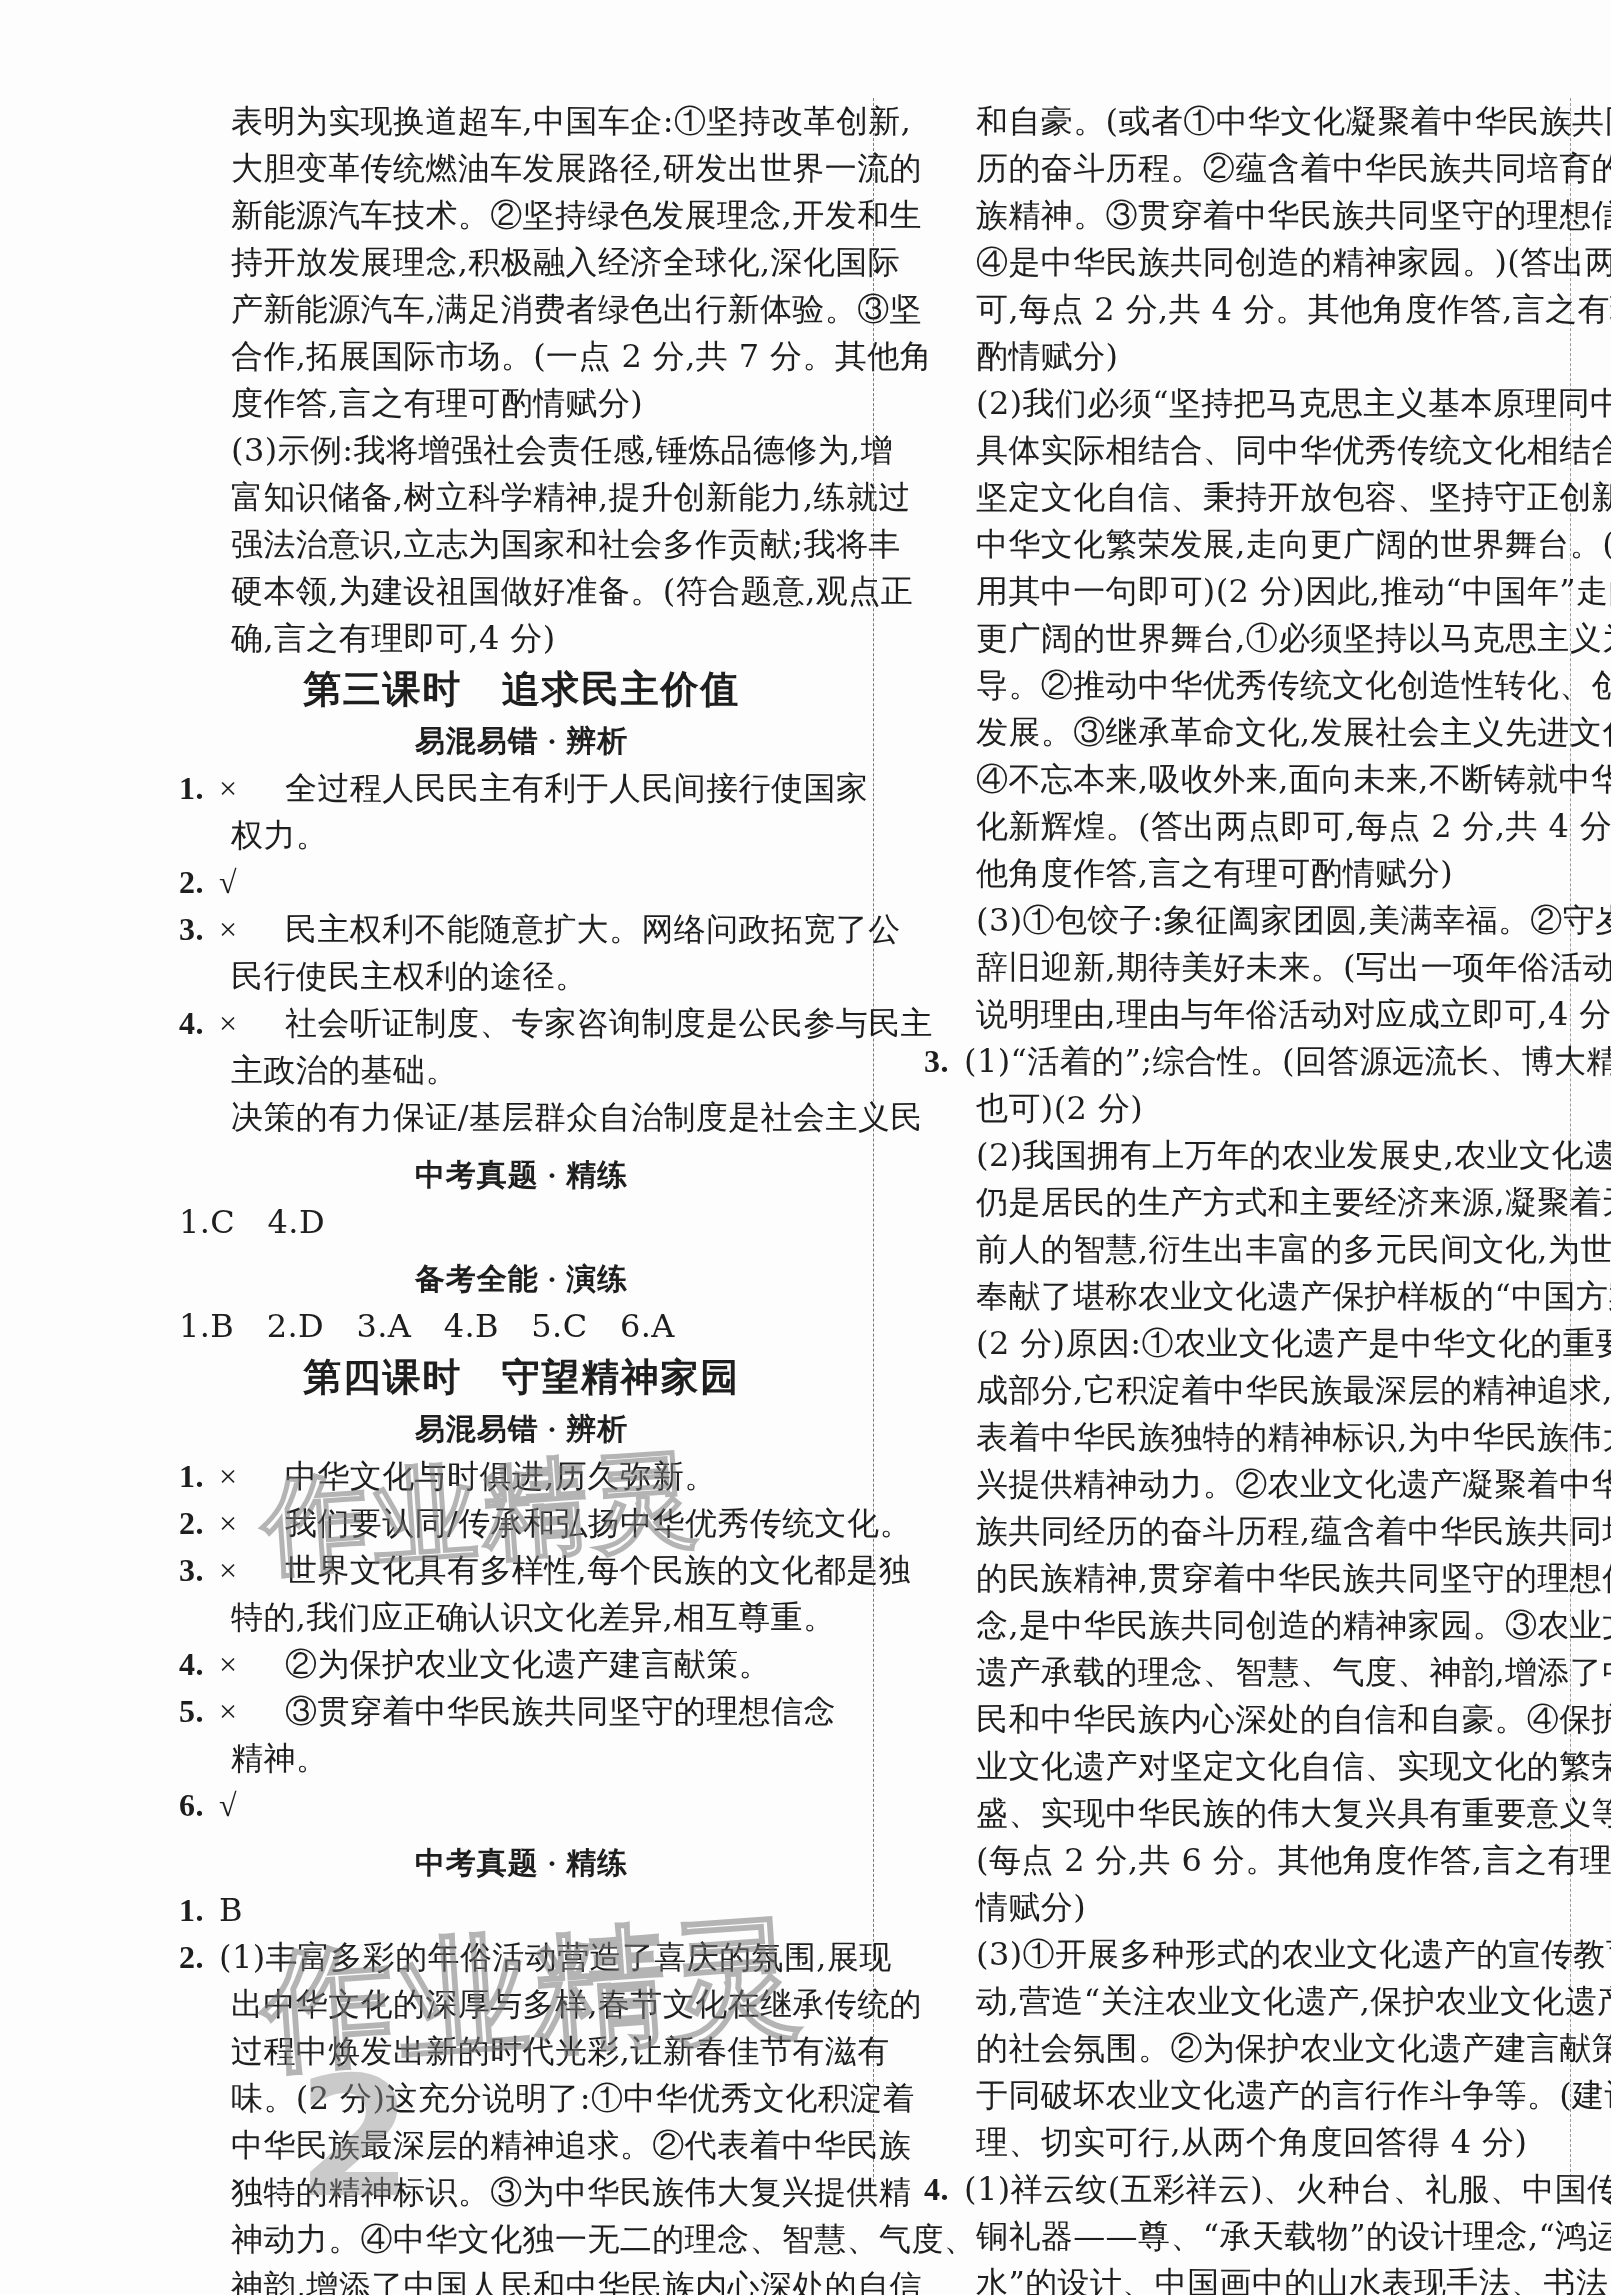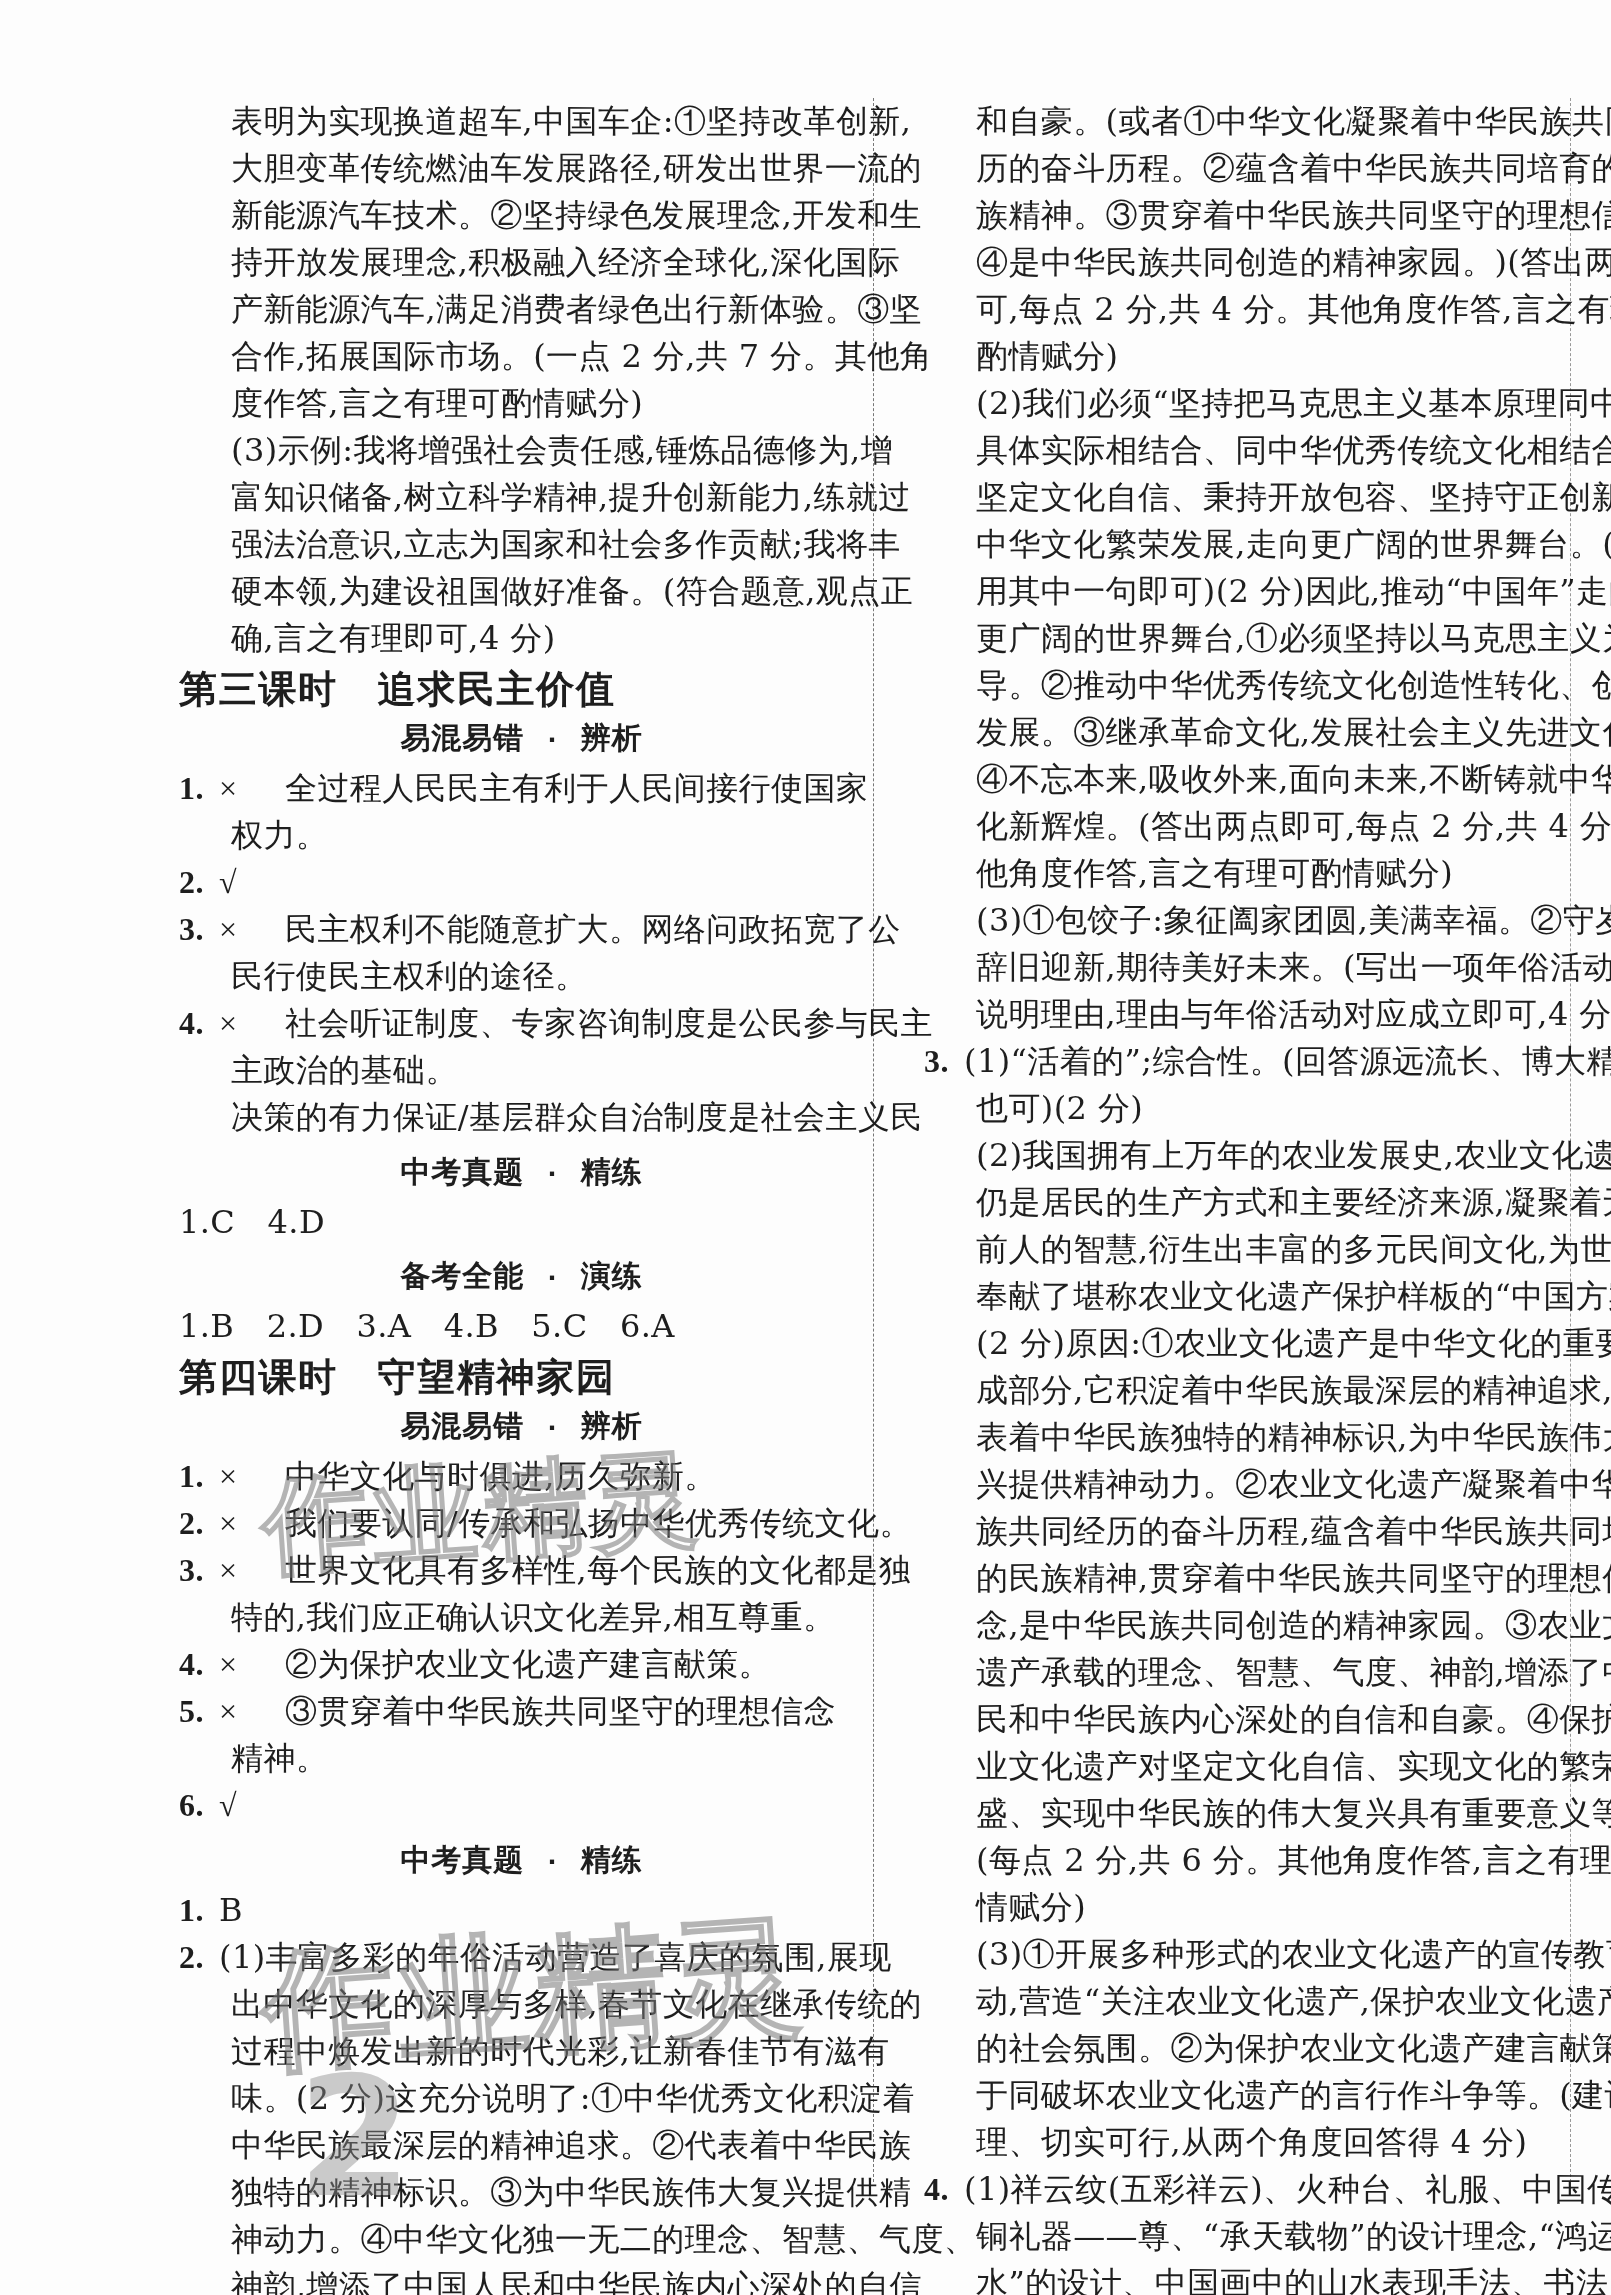--- a/index.html
+++ b/index.html
@@ -7,22 +7,22 @@
        font-family:"DejaVu Serif","Liberation Serif",serif;color:#1e1e1e;}
   .col{position:absolute;top:98px;}
   .col.left{left:179px;width:685px;}
   .col.right{left:924px;width:650px;}
   .divider{position:absolute;left:873px;top:98px;height:2084px;border-left:1.7px dashed #777;}
   .divider.r{left:1570px;top:98px;height:2084px;border-left:1.7px dashed #999;}
   .line{font-size:32px;line-height:47px;height:47px;white-space:nowrap;letter-spacing:0.4px;}
   .num{font-family:"Liberation Serif",serif;font-weight:bold;display:inline-block;width:40px;}
   .sub{padding-left:52px;}
   .h1{font-family:"DejaVu Sans","Liberation Sans",sans-serif;font-weight:bold;font-size:38px;
-      line-height:54px;height:54px;letter-spacing:1.7px;}
-  .h2{font-family:Liberation Mono, monospace;font-weight:bold;font-size:30px;
+      text-align:center;line-height:54px;height:54px;letter-spacing:1.7px;}
+  .h2{font-family:Liberation Serif, serif;font-weight:bold;font-size:30px;
       text-align:center;line-height:49px;height:49px;letter-spacing:0.9px;}
   .gap{height:8.7px;}
   .mark{font-family:"Liberation Serif",serif;display:inline-block;width:66px;}
   .wm{position:absolute;font-family:"DejaVu Sans",sans-serif;font-weight:bold;color:transparent;
       -webkit-text-stroke:1.7px rgba(120,120,120,0.55);letter-spacing:5.2px;transform:rotate(-4deg);}
   .wm2{position:absolute;font-family:"DejaVu Sans",sans-serif;font-weight:bold;font-size:166px;
        color:rgba(140,140,140,0.45);}
 </style>
 </head>
 <body>

